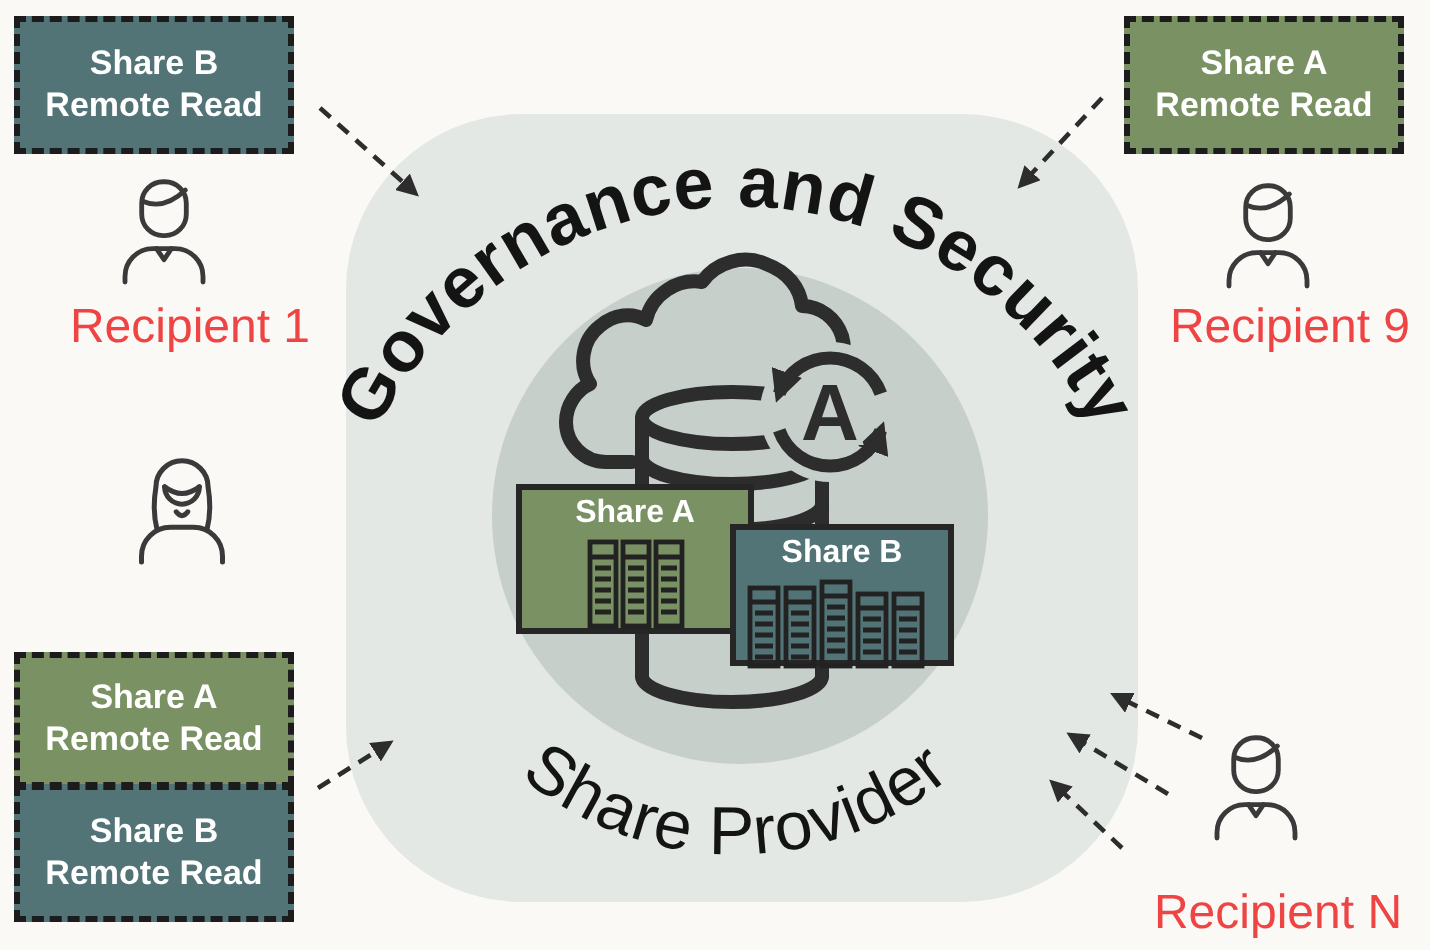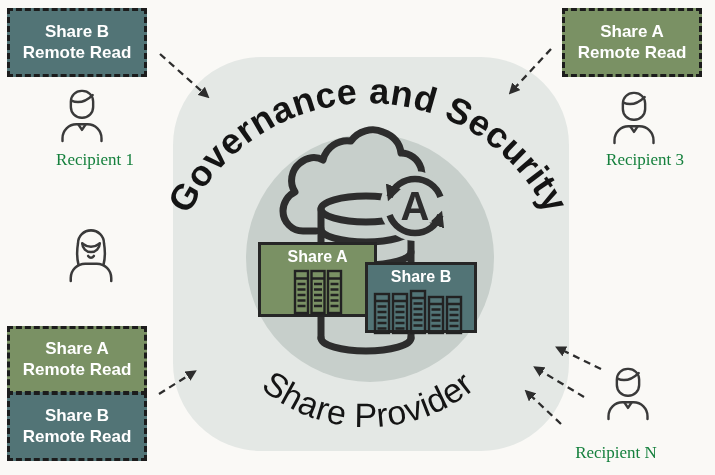--- a/index.html
+++ b/index.html
@@ -6,21 +6,21 @@
   .canvas{position:relative;width:715px;height:475px;background:#faf9f6;overflow:hidden;}
   .bg-svg{position:absolute;left:0;top:0;z-index:0;}
   svg text{font-family:"Liberation Sans",sans-serif;}
 
   .badge{position:absolute;z-index:3;border:3px dashed #1c1c1c;color:#fff;
          display:flex;flex-direction:column;align-items:center;justify-content:center;
          font-size:17px;font-weight:600;line-height:1.22;text-align:center;box-sizing:border-box;}
   .badge.teal{background:#527476;}
   .badge.green{background:#7a9164;}
   .plabel{position:absolute;z-index:3;transform:translateX(-50%);white-space:nowrap;
-          font-size:17px;color:#15803d;font-family:Liberation Serif, serif;}
+          font-size:24px;color:#ef4444;}
 
   .share-box{position:absolute;box-sizing:border-box;border:3px solid #262626;color:#fff;
              font-size:16px;font-weight:600;text-align:center;}
   .share-box .sb-label{display:block;padding-top:3px;}
   .share-box .sb-icon{display:block;margin:3px auto 0;}
   .share-box.green{background:#7a9164;z-index:4;}
   .share-box.teal{background:#527476;z-index:5;}
 </style>
 </head>
 <body>
@@ -126,22 +126,22 @@
     <span>Share A</span>
     <span>Remote Read</span>
   </div>
 
   <div class="badge teal" style="left:7px;top:392px;width:140px;height:69px;">
     <span>Share B</span>
     <span>Remote Read</span>
   </div>
 
   <div class="plabel" style="left:95px;top:150px;">Recipient 1</div>
-  <div class="plabel" style="left:645px;top:150px;">Recipient 3</div>
-  <div class="plabel" style="left:616px;top:443px;">Recipient N</div>
+  <div class="plabel" style="left:645px;top:150px;">Recipient 9</div>
+  <div class="plabel" style="left:639px;top:443px;">Recipient N</div>
 
   <div class="share-box green" style="left:258px;top:242px;width:119px;height:75px;">
     <span class="sb-label">Share A</span>
     <svg class="sb-icon" width="50" height="46" viewBox="0 0 50 46" fill="none" stroke="#222" stroke-width="2.4">
       <g>
         <rect x="2" y="2" width="13" height="42"></rect>
         <path d="M2 9.5 H15 M4.5 15 H12.5 M4.5 20.5 H12.5 M4.5 26 H12.5 M4.5 31.5 H12.5 M4.5 37 H12.5"></path>
         <rect x="18.5" y="2" width="13" height="42"></rect>
         <path d="M18.5 9.5 H31.5 M21 15 H29 M21 20.5 H29 M21 26 H29 M21 31.5 H29 M21 37 H29"></path>
         <rect x="35" y="2" width="13" height="42"></rect>

